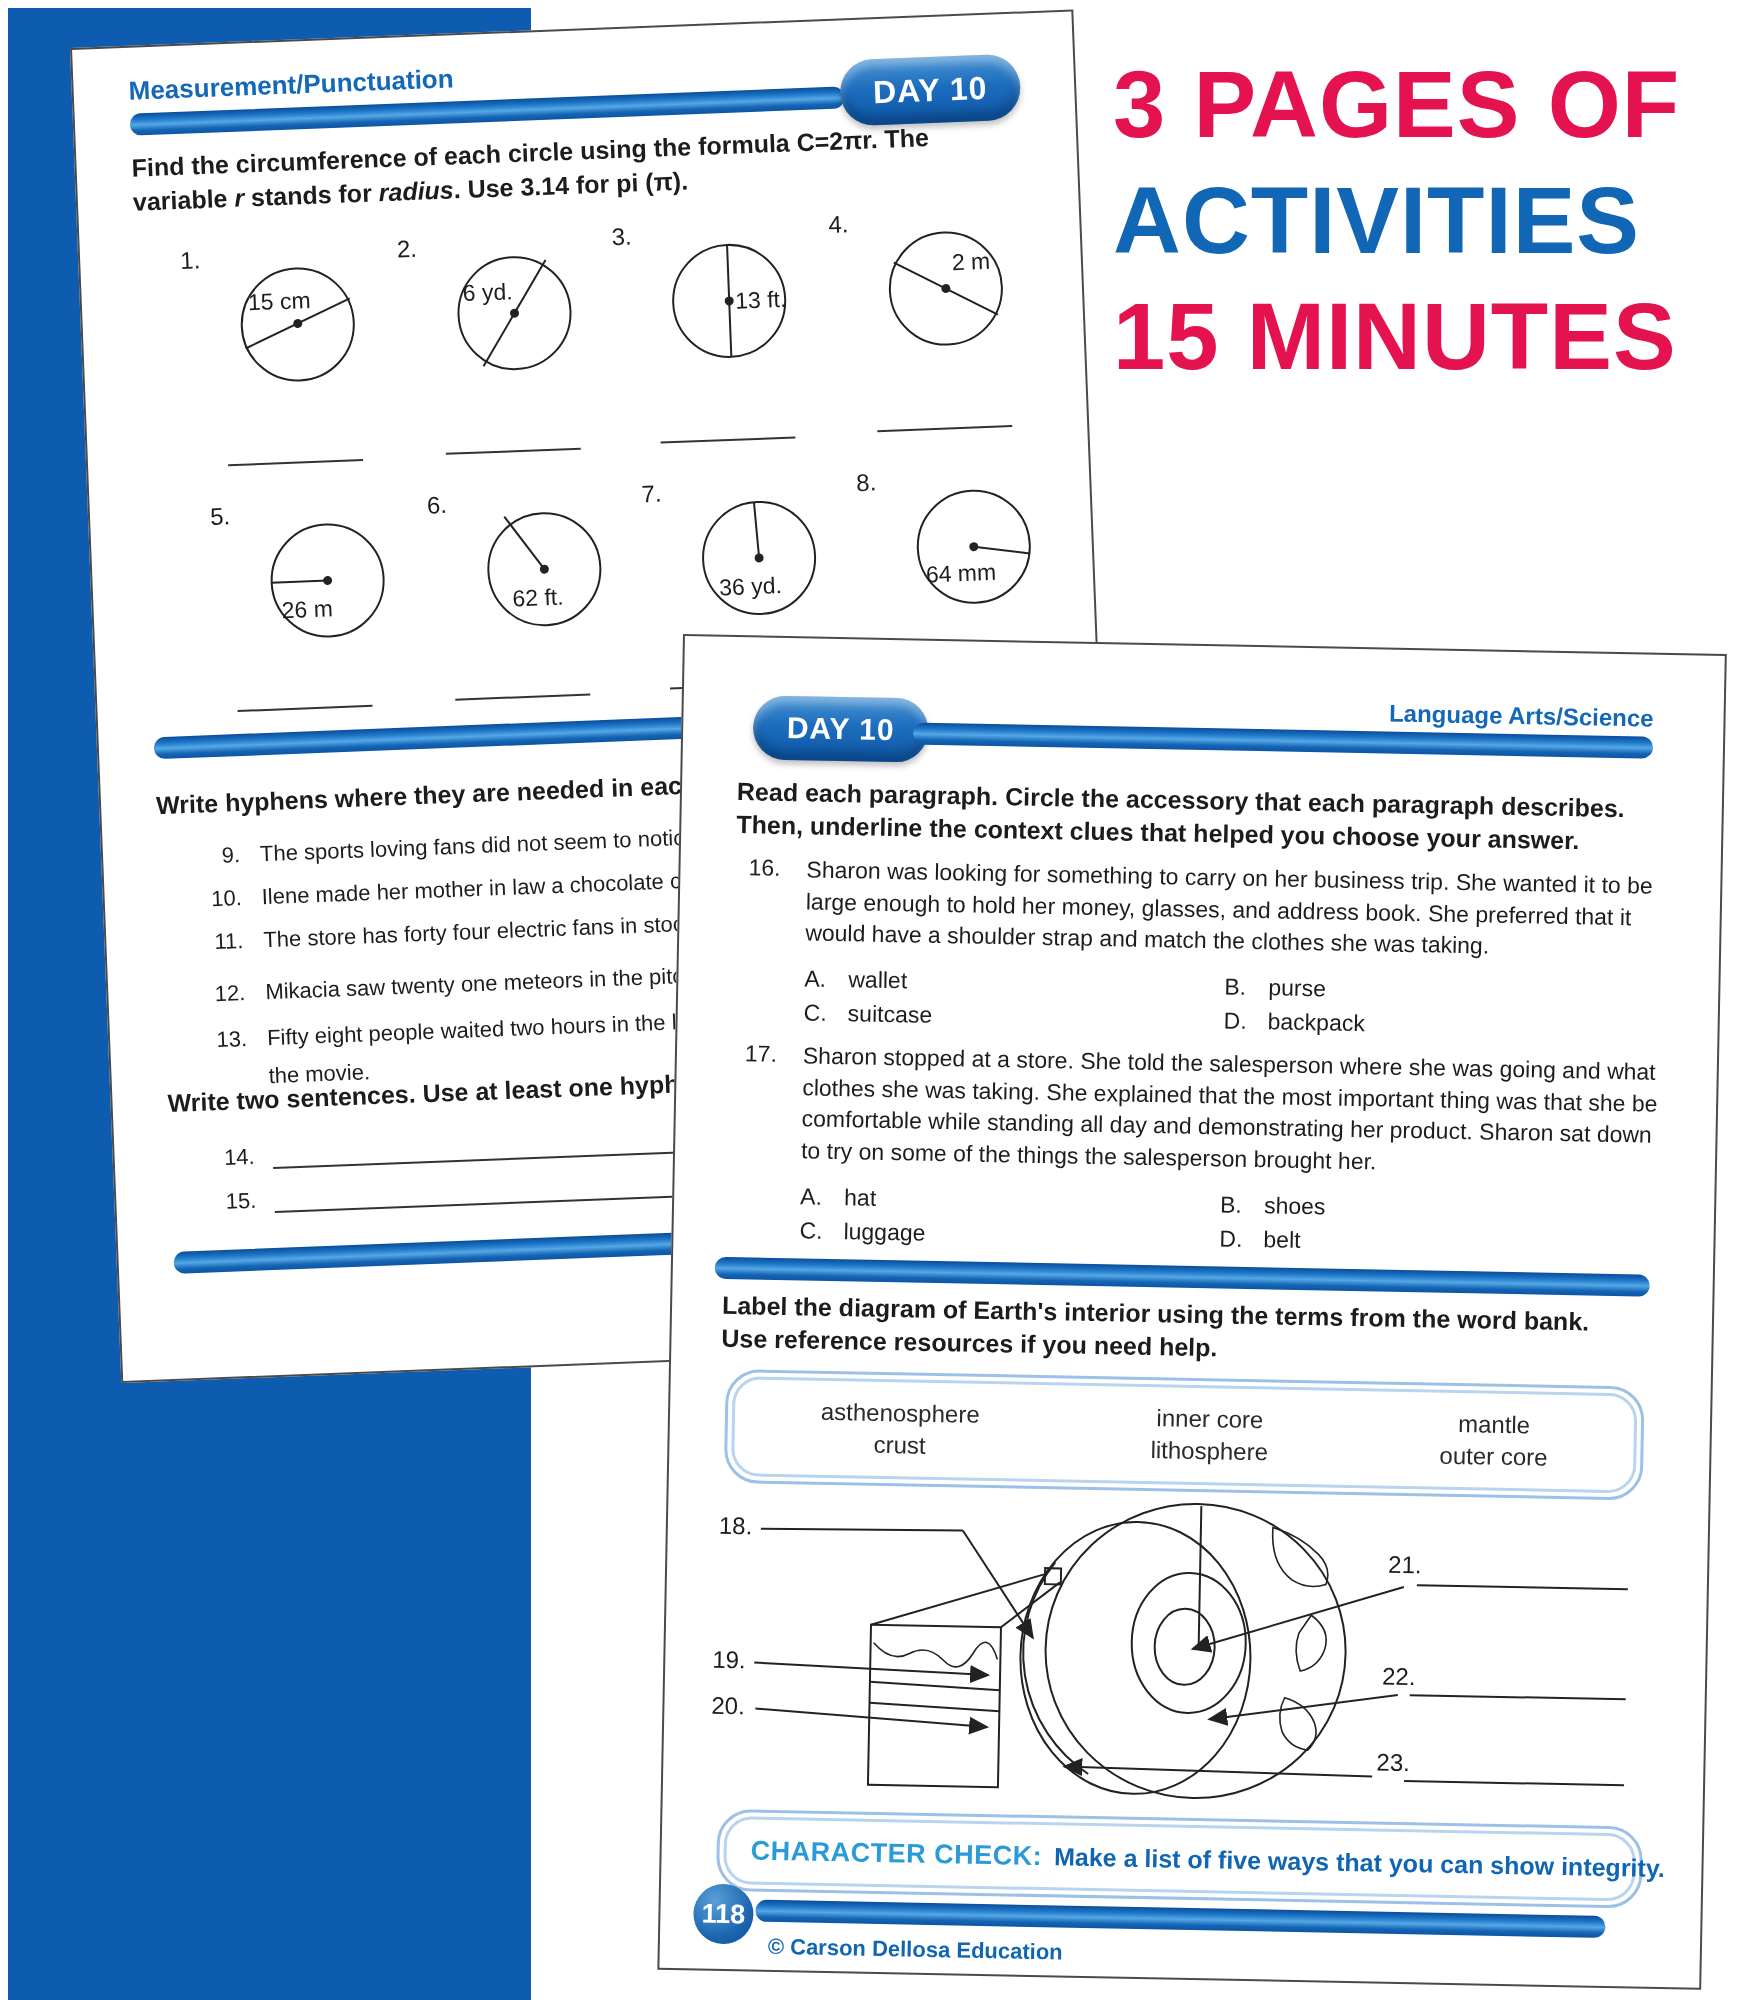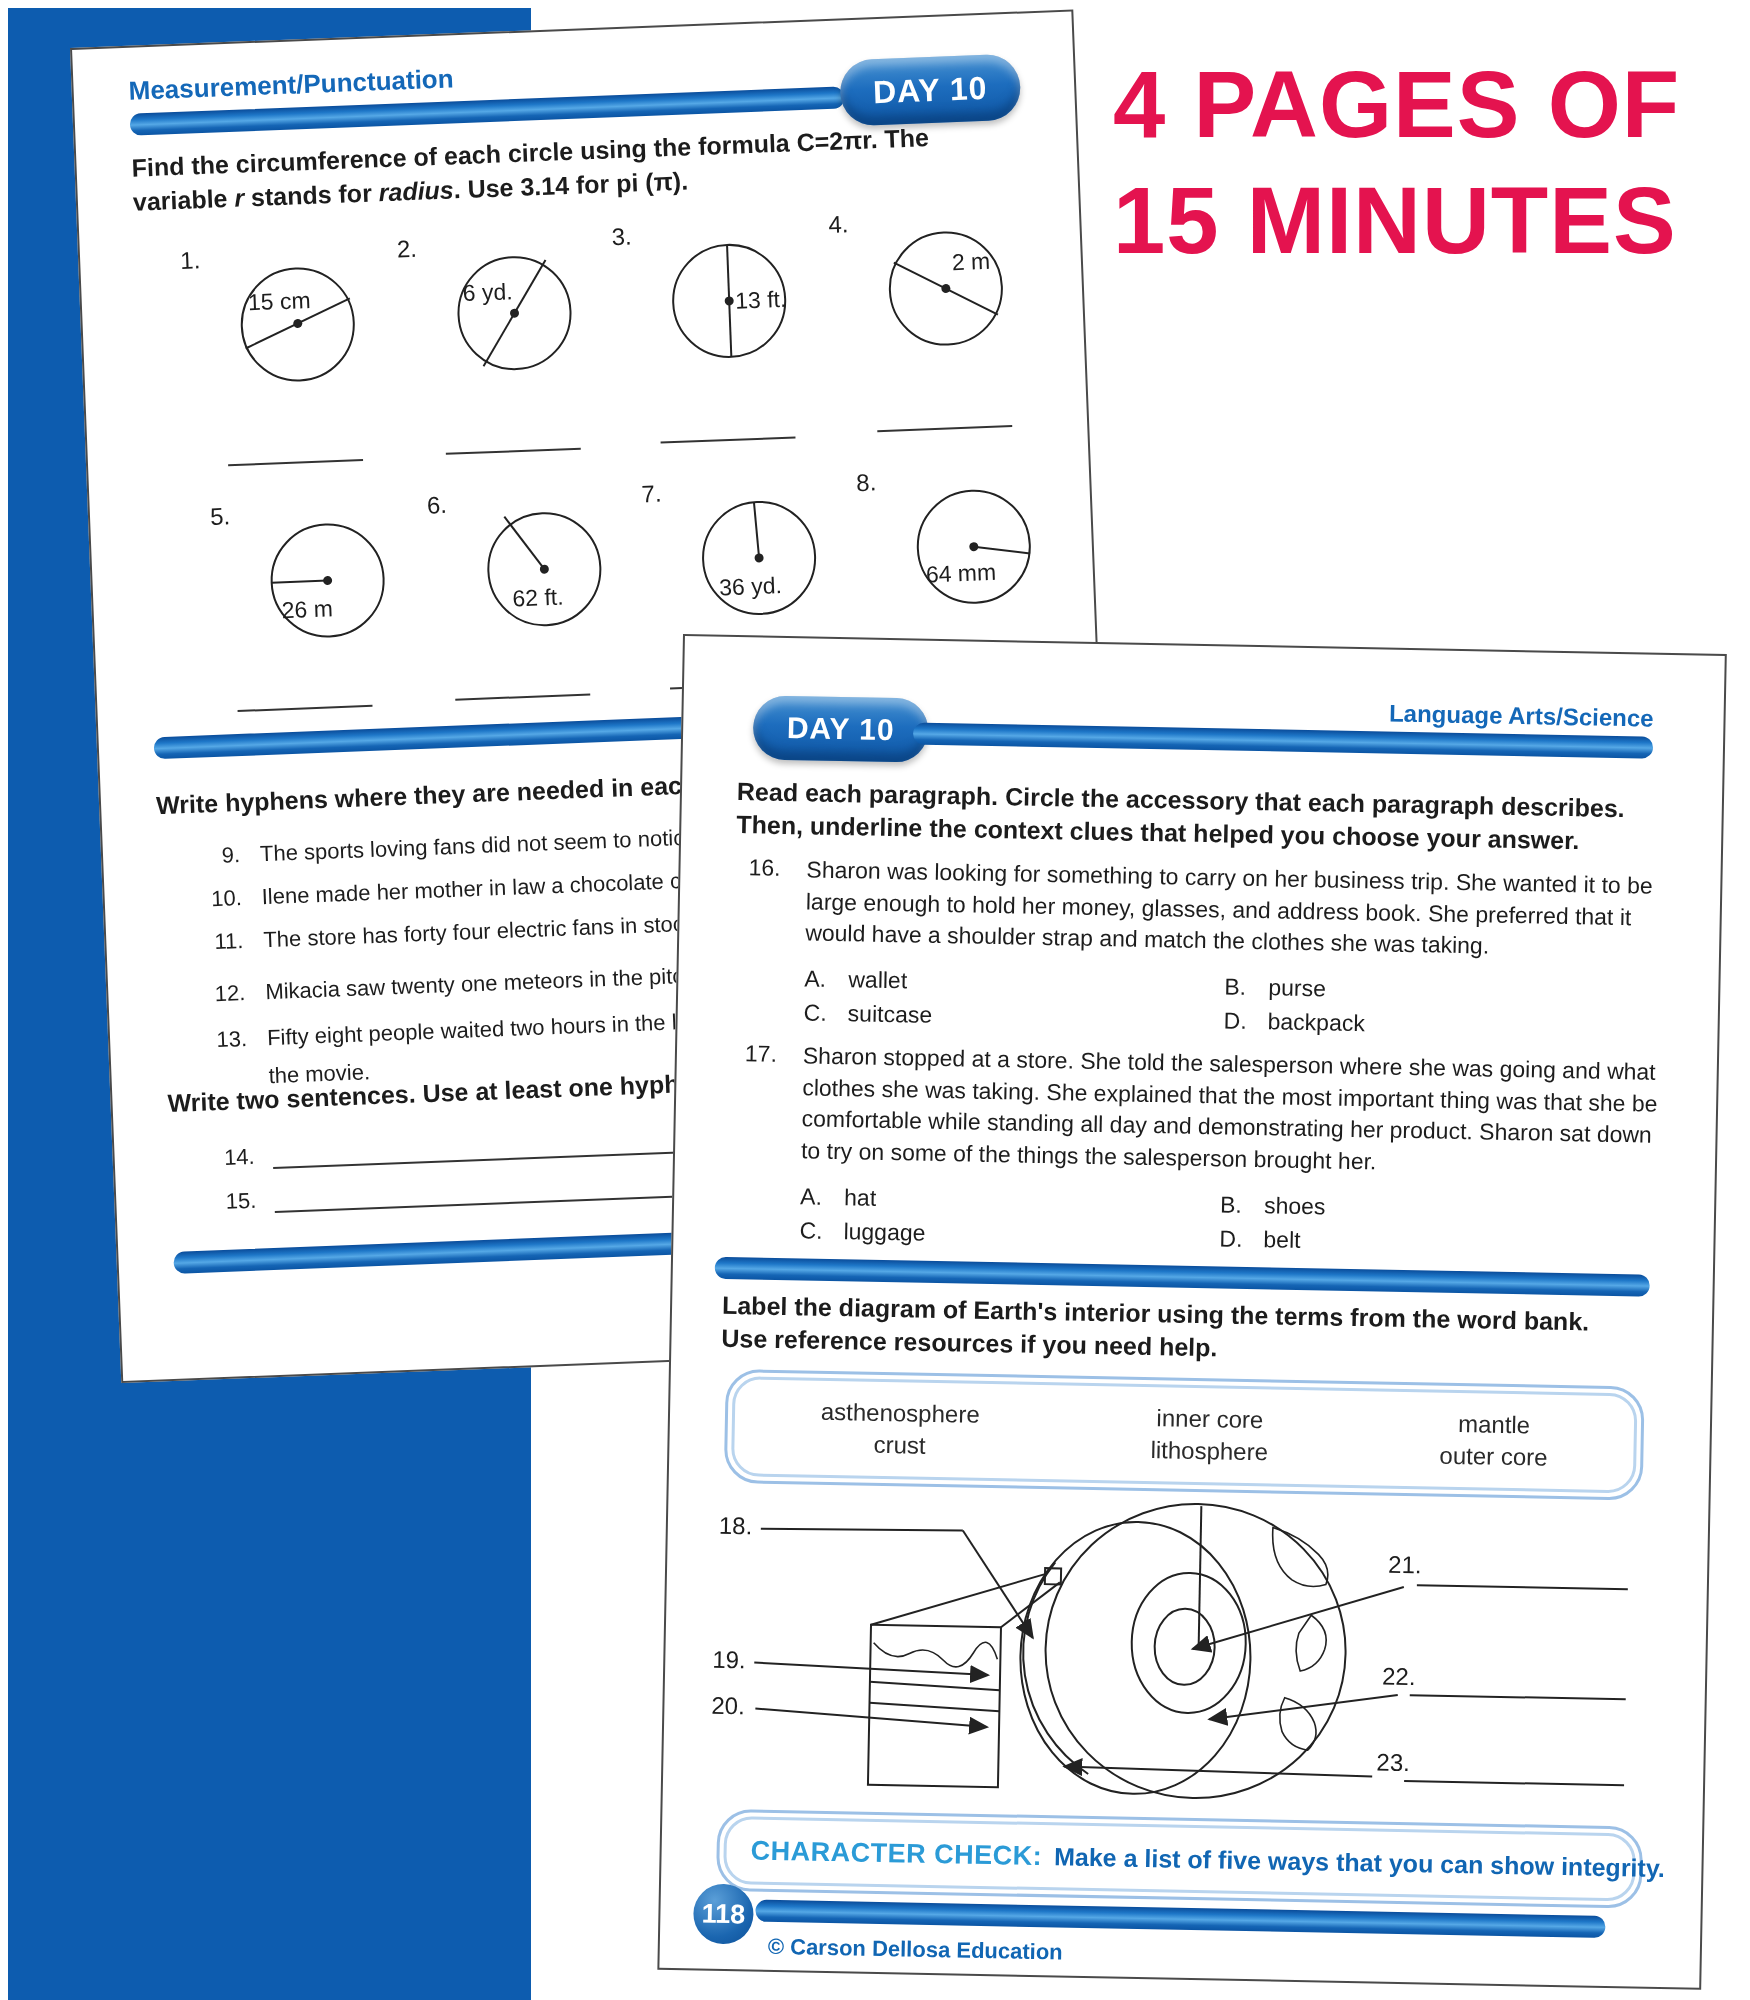--- a/index.html
+++ b/index.html
@@ -321,15 +321,16 @@
       <span class="cc-text">Make a list of five ways that you can show integrity.</span>
     </div>
   </div>
 
   <div class="pagenum">118</div>
   <div class="bar p2-footbar"></div>
   <div class="copyright">© Carson Dellosa Education</div>
 </section>
 
 <div class="promo">
-  <div class="promo-line promo-red">4 PAGES OF</div>
+  <div class="promo-line promo-red">3 PAGES OF</div>
+  <div class="promo-line promo-blue">ACTIVITIES</div>
   <div class="promo-line promo-red">15 MINUTES</div>
 </div>
 
 </body></html>

